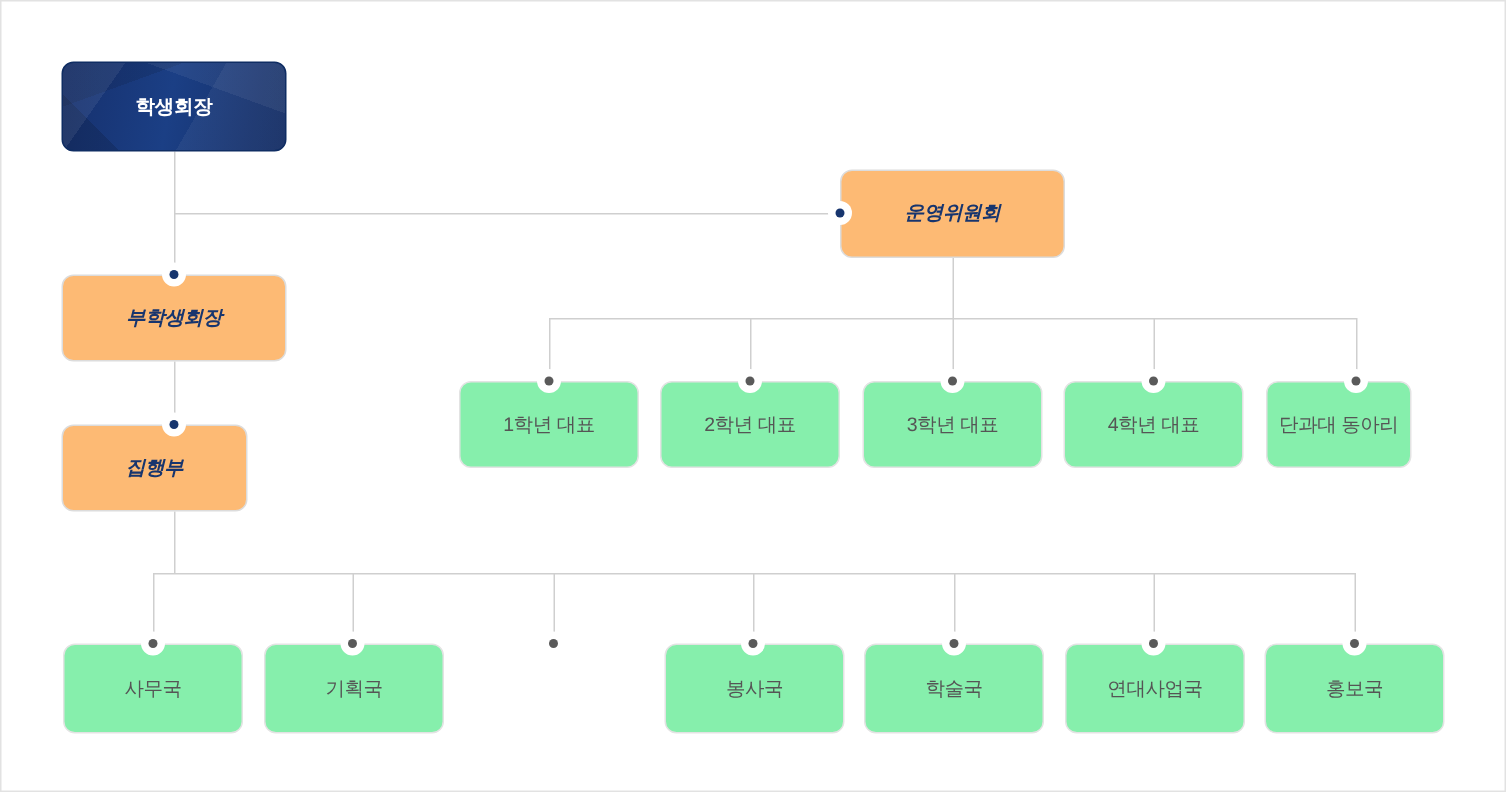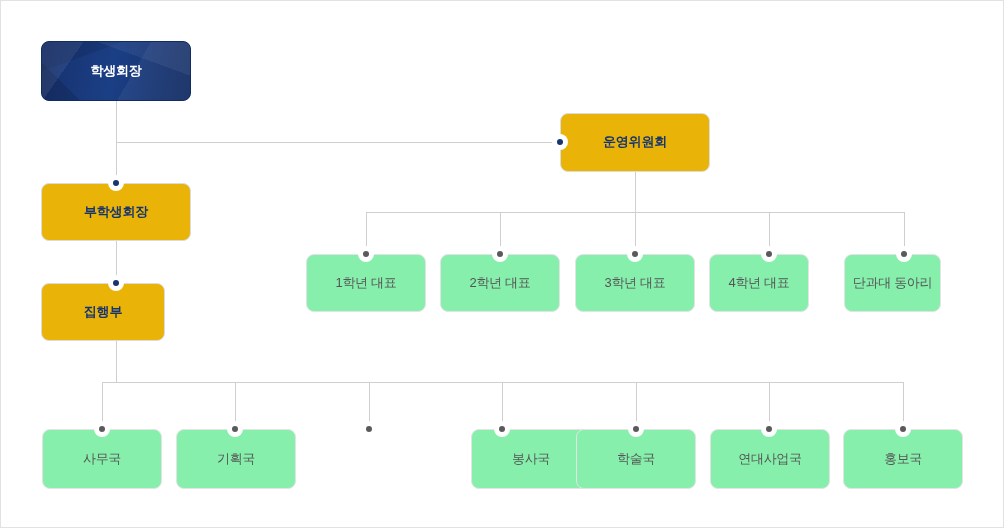--- a/index.html
+++ b/index.html
@@ -68,26 +68,27 @@
       linear-gradient(100deg, #16306d 0%, #1b3f85 48%, #132c63 100%);
     border: 1px solid #0f2d63;
     color: #ffffff;
     font-size: 13px;
     font-weight: bold;
     letter-spacing: -0.2px;
   }
 
   
   .node.primary {
-    background: #eab308;
+    background: #fdba74;
     border: 1px solid #dcdcdc;
     color: #17356e;
     font-size: 13px;
     font-weight: bold;
     letter-spacing: -0.2px;
+    font-style: italic;
   }
 
   
   .node.leaf {
     background: #86efac;
     border: 1px solid #e3e3e3;
     color: #555555;
     font-size: 13px;
     font-weight: normal;
     letter-spacing: -0.3px;
@@ -178,21 +179,21 @@
   <div class="node leaf" style="left:439px; top:253px; width:120px; height:58px;">
     <span class="node-label">2학년 대표</span>
   </div>
   <span class="dot" style="left:491px; top:245px;"></span>
 
   <div class="node leaf" style="left:574px; top:253px; width:120px; height:58px;">
     <span class="node-label">3학년 대표</span>
   </div>
   <span class="dot" style="left:626px; top:245px;"></span>
 
-  <div class="node leaf" style="left:708px; top:253px; width:100px; height:58px;">
+  <div class="node leaf" style="left:708px; top:253px; width:120px; height:58px;">
     <span class="node-label">4학년 대표</span>
   </div>
   <span class="dot" style="left:760px; top:245px;"></span>
 
   <div class="node leaf" style="left:843px; top:253px; width:97px; height:58px;">
     <span class="node-label">단과대 동아리</span>
   </div>
   <span class="dot" style="left:895px; top:245px;"></span>
 
   <div class="node leaf" style="left:41px; top:428px; width:120px; height:60px;">
@@ -200,21 +201,21 @@
   </div>
   <span class="dot" style="left:93px; top:420px;"></span>
 
   <div class="node leaf" style="left:175px; top:428px; width:120px; height:60px;">
     <span class="node-label">기획국</span>
   </div>
   <span class="dot" style="left:226px; top:420px;"></span>
 
   <span class="dot" style="left:360px; top:420px;"></span>
 
-  <div class="node leaf" style="left:442px; top:428px; width:120px; height:60px;margin-left:28px;">
+  <div class="node leaf" style="left:442px; top:428px; width:120px; height:60px;">
     <span class="node-label">봉사국</span>
   </div>
   <span class="dot" style="left:493px; top:420px;"></span>
 
   <div class="node leaf" style="left:575px; top:428px; width:120px; height:60px;">
     <span class="node-label">학술국</span>
   </div>
   <span class="dot" style="left:627px; top:420px;"></span>
 
   <div class="node leaf" style="left:709px; top:428px; width:120px; height:60px;align-items:center;">

